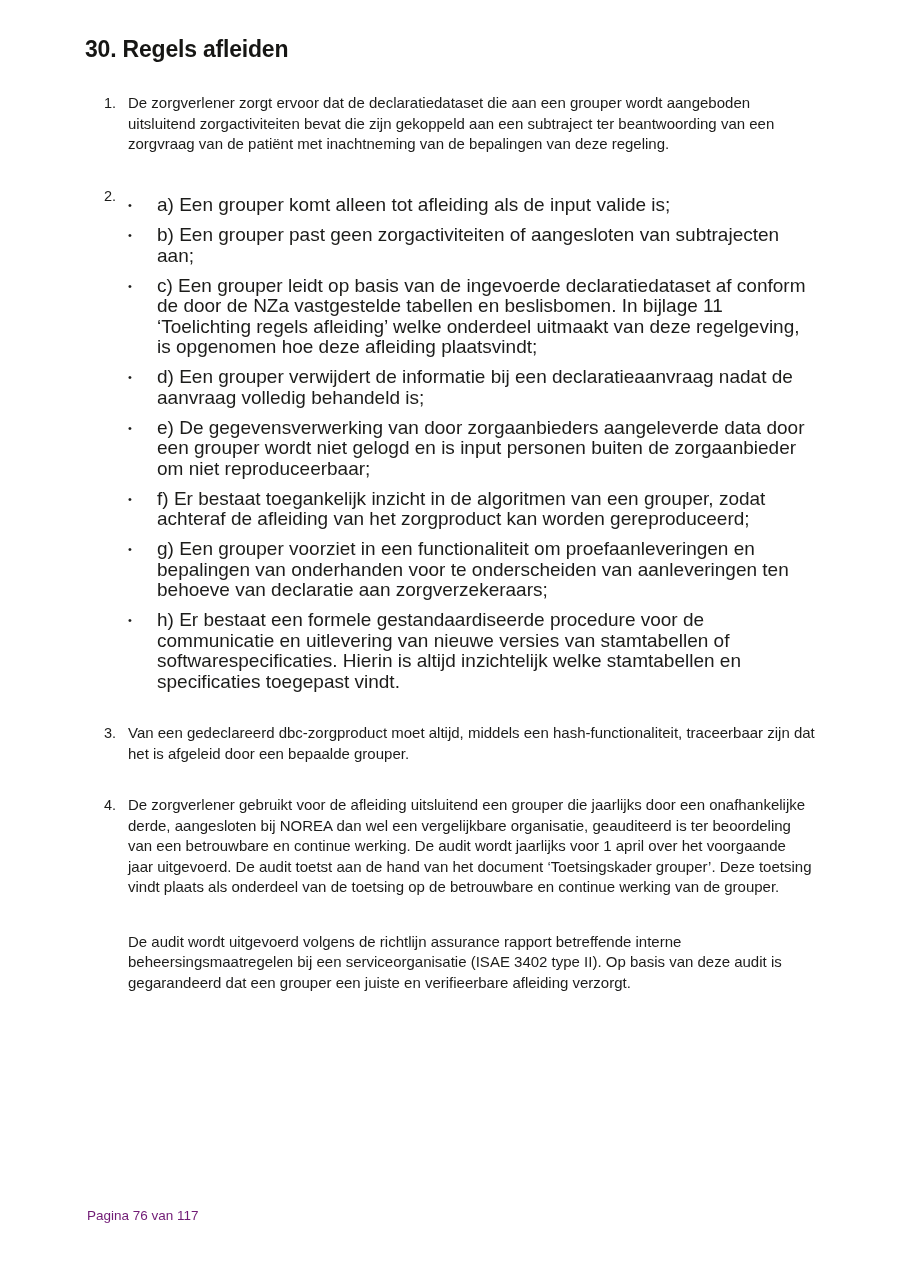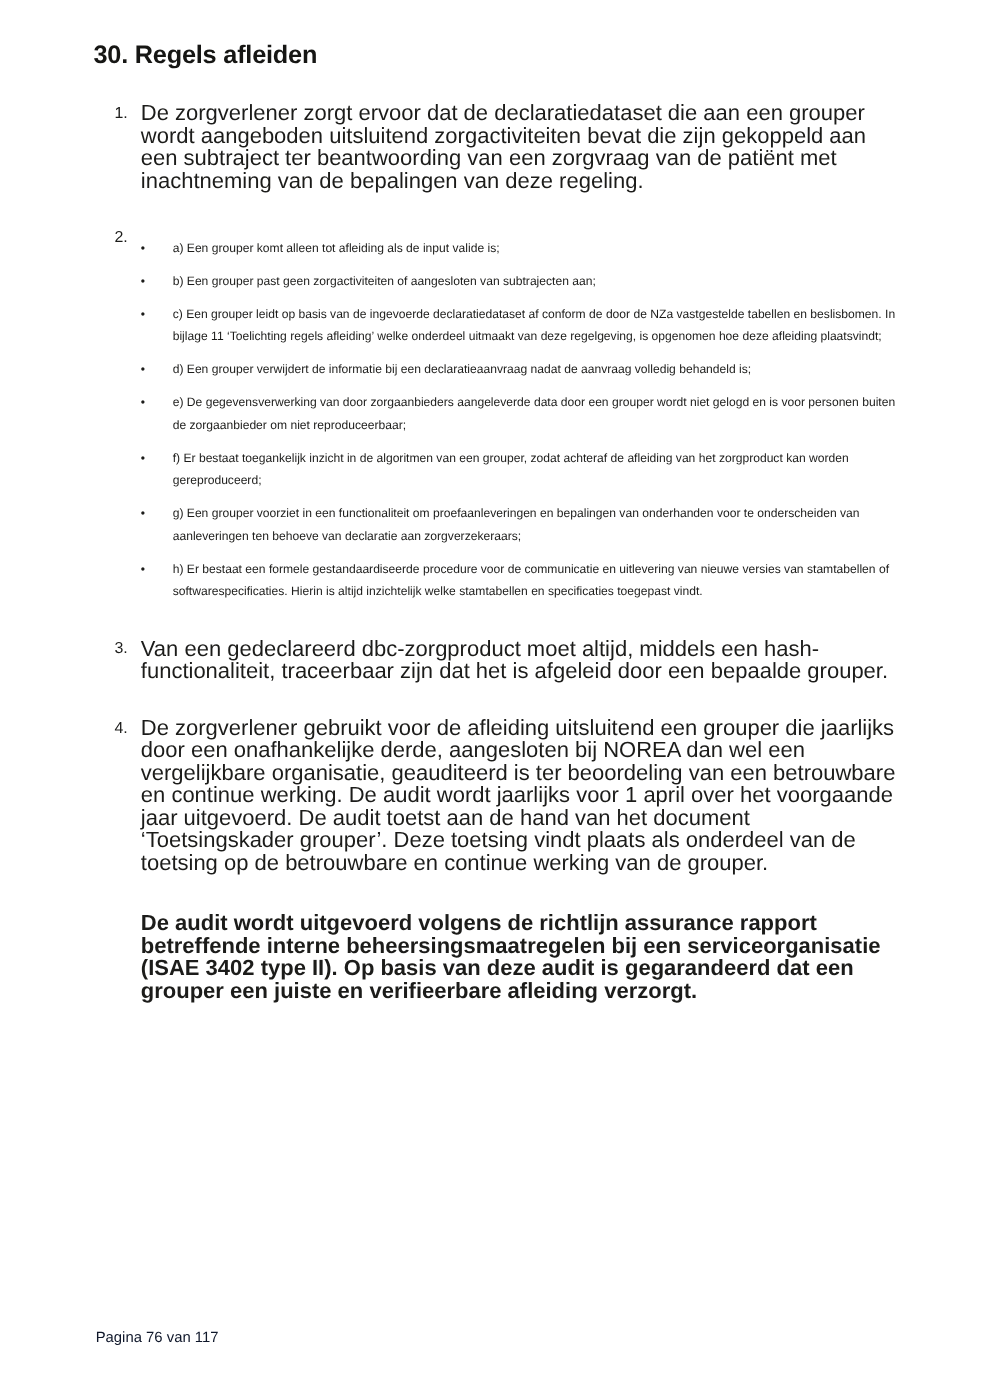--- a/index.html
+++ b/index.html
@@ -49,52 +49,51 @@
     padding-left: 19px;
     font-size: 14.5px;
     line-height: 20.5px;
   }
   .item .content {
     flex: 1 1 auto;
     min-width: 0;
   }
   .item .content p {
     margin: 0;
-    font-size: 20px;
+    font-size: 15px;
     line-height: 20.5px;
   }
   .item .content p.para2 {
     margin-top: 34px;
-    font-weight: bold;
   }
   .bullet {
     display: flex;
     margin-top: 9.5px;
   }
   .bullet .dot {
     flex: 0 0 29px;
     font-size: 11px;
     line-height: 20.5px;
     color: #1c1c1a;
   }
   .bullet .btext {
     flex: 1 1 auto;
-    font-size: 11px;
+    font-size: 19px;
     line-height: 20.5px;
   }
   .footer {
     position: absolute;
     left: 87px;
     right: 85px;
     top: 1207px;
     display: flex;
     justify-content: space-between;
     font-size: 13.5px;
     line-height: 18px;
-    color: #0f172a;
+    color: #701a75;
     gap: 28px;
   }
 </style>
 </head>
 <body>
 
 <div class="page">
   <h1 class="doc-heading">30. Regels afleiden</h1>
 
   <div class="items" id="items">
@@ -118,21 +117,21 @@
           <div class="bullet">
             <span class="dot">•</span>
             <span class="btext">c) Een grouper leidt op basis van de ingevoerde declaratiedataset af conform de door de NZa vastgestelde tabellen en beslisbomen. In bijlage 11 ‘Toelichting regels afleiding’ welke onderdeel uitmaakt van deze regelgeving, is opgenomen hoe deze afleiding plaatsvindt;</span>
           </div>
           <div class="bullet">
             <span class="dot">•</span>
             <span class="btext">d) Een grouper verwijdert de informatie bij een declaratieaanvraag nadat de aanvraag volledig behandeld is;</span>
           </div>
           <div class="bullet">
             <span class="dot">•</span>
-            <span class="btext">e) De gegevensverwerking van door zorgaanbieders aangeleverde data door een grouper wordt niet gelogd en is voor personen buiten de zorgaanbieder om niet reproduceerbaar;</span>
+            <span class="btext">e) De gegevensverwerking van door zorgaanbieders aangeleverde data door een grouper wordt niet gelogd en is input personen buiten de zorgaanbieder om niet reproduceerbaar;</span>
           </div>
           <div class="bullet">
             <span class="dot">•</span>
             <span class="btext">f) Er bestaat toegankelijk inzicht in de algoritmen van een grouper, zodat achteraf de afleiding van het zorgproduct kan worden gereproduceerd;</span>
           </div>
           <div class="bullet">
             <span class="dot">•</span>
             <span class="btext">g) Een grouper voorziet in een functionaliteit om proefaanleveringen en bepalingen van onderhanden voor te onderscheiden van aanleveringen ten behoeve van declaratie aan zorgverzekeraars;</span>
           </div>
           <div class="bullet">

